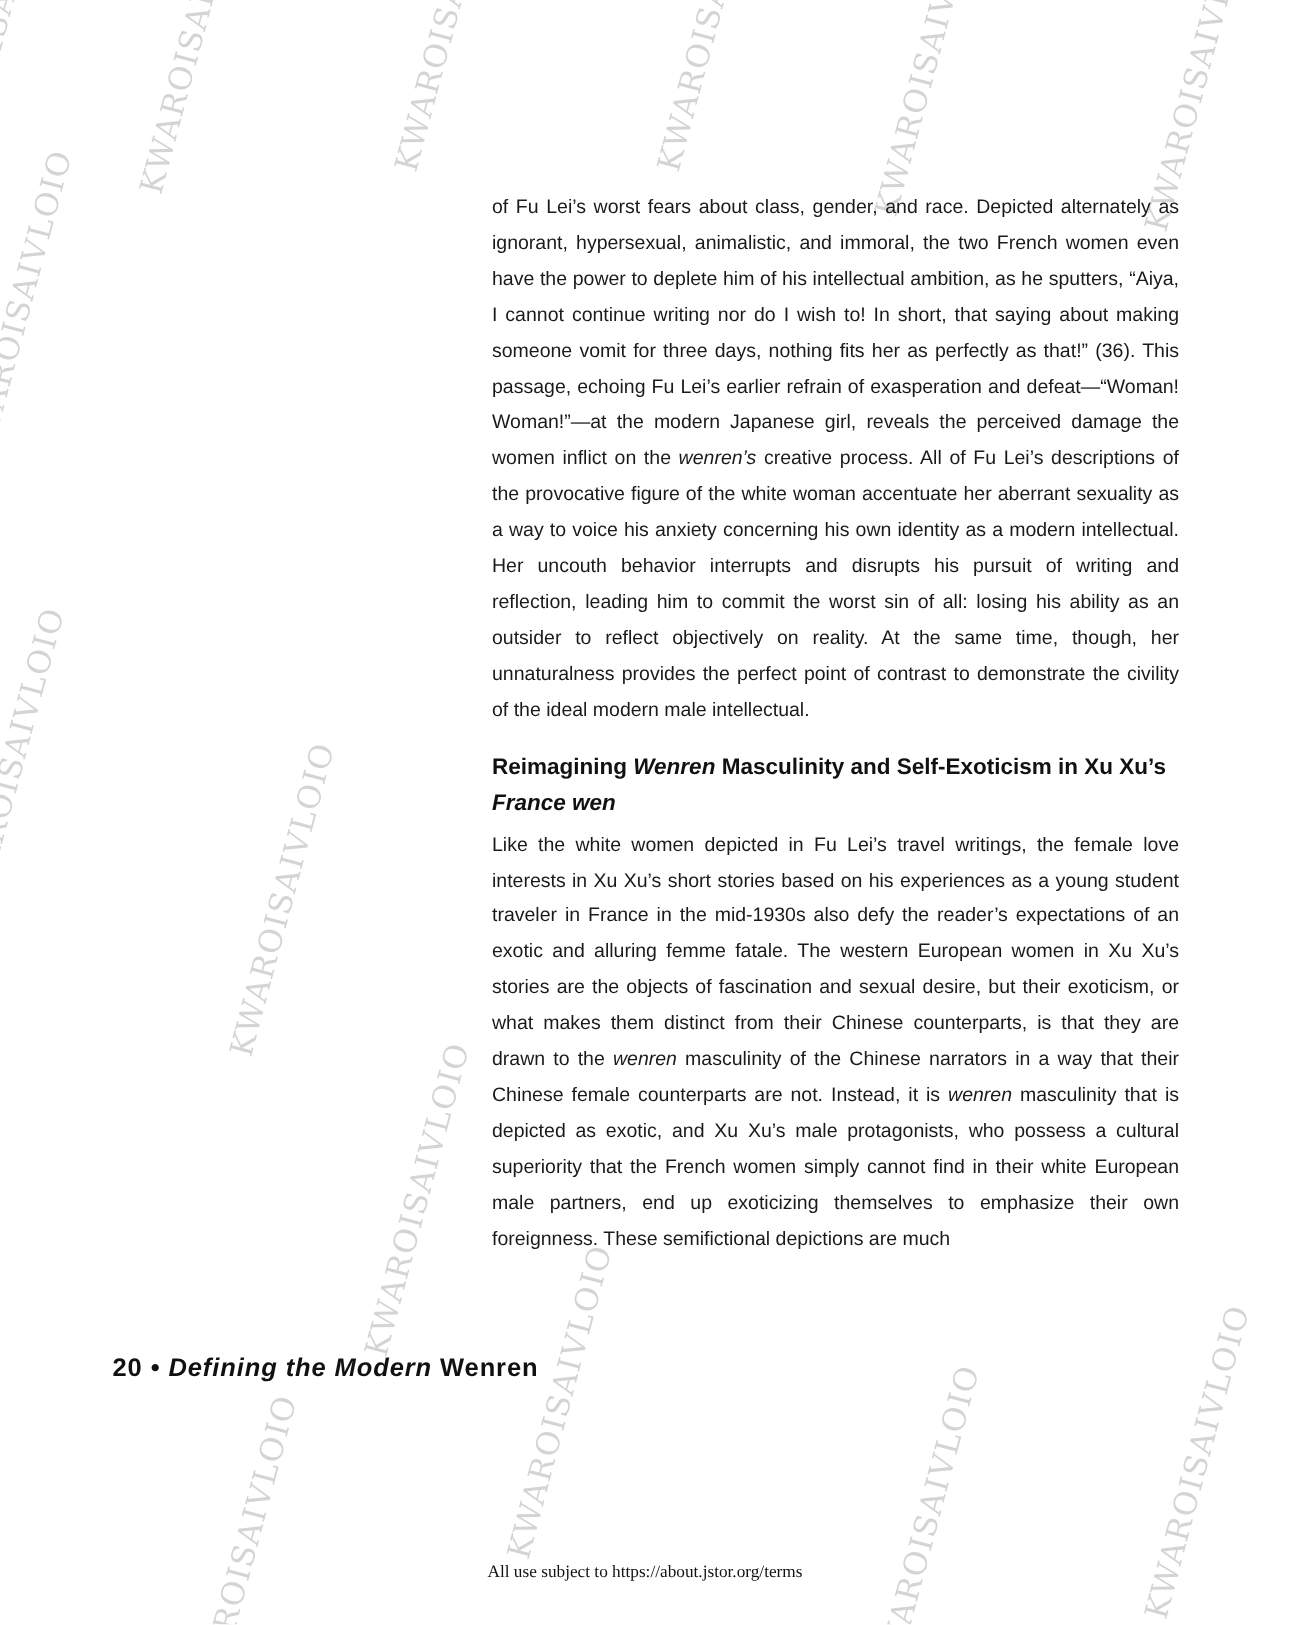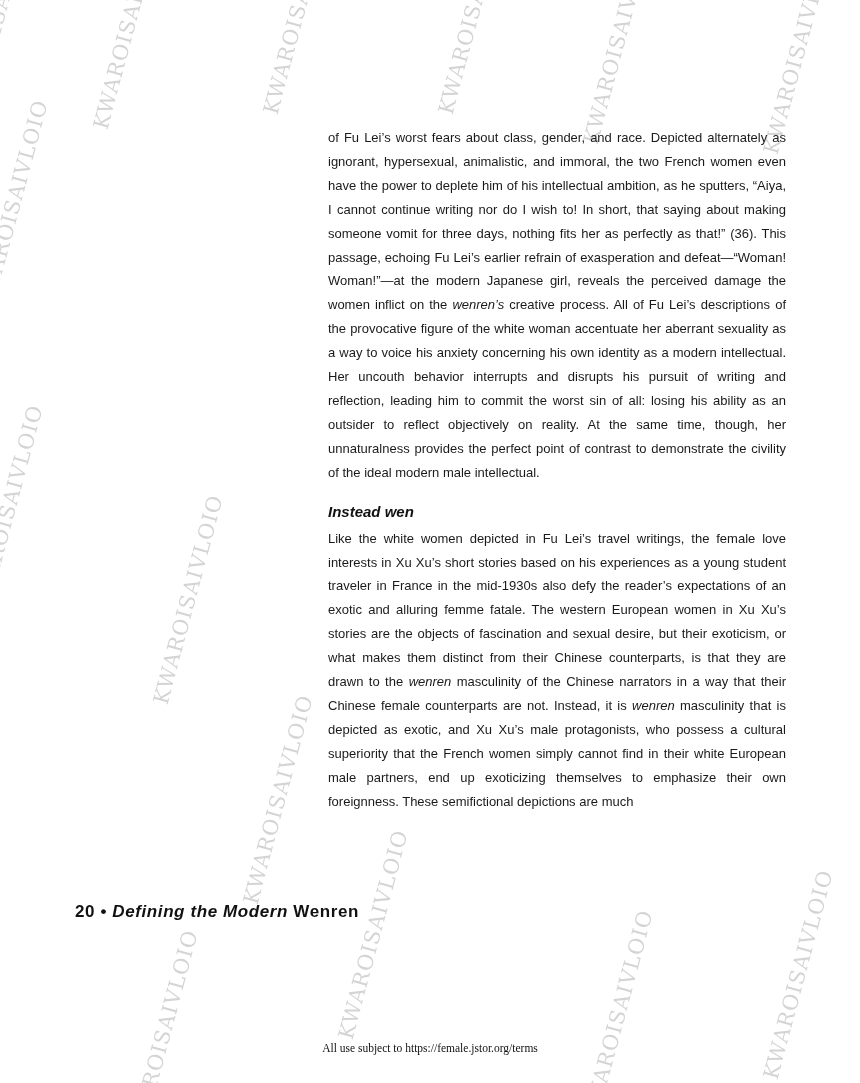--- a/index.html
+++ b/index.html
@@ -106,27 +106,28 @@
   <div class="wm" style="left:180px; top:800px;">KWAROISAIVLOIO</div>
   <div class="wm" style="left:275px; top:935px;">KWAROISAIVLOIO</div>
   <div class="wm" style="left:520px; top:1015px;">KWAROISAIVLOIO</div>
   <div class="wm" style="left:700px; top:975px;">KWAROISAIVLOIO</div>
   <div class="wm" style="left:65px;  top:1035px;">KWAROISAIVLOIO</div>
 
   <main class="text-column">
     <p class="body-par"><span>of Fu Lei’s worst fears about class, gender, and race. Depicted alternately as ignorant, hypersexual, animalistic, and immoral, the two French women even have the power to deplete him of his intellectual ambition, as he sputters, “Aiya, I cannot continue writing nor do I wish to! In short, that saying about making someone vomit for three days, nothing fits her as perfectly as that!” (36). This passage, echoing Fu Lei’s earlier refrain of exasperation and defeat—“Woman! Woman!”—at the modern Japanese girl, reveals the perceived damage the women inflict on the </span><span class="it">wenren’s</span><span> creative process. All of Fu Lei’s descriptions of the provocative figure of the white woman accentuate her aberrant sexuality as a way to voice his anxiety concerning his own identity as a modern intellectual. Her uncouth behavior interrupts and disrupts his pursuit of writing and reflection, leading him to commit the worst sin of all: losing his ability as an outsider to reflect objectively on reality. At the same time, though, her unnaturalness provides the perfect point of contrast to demonstrate the civility of the ideal modern male intellectual.</span></p>
 
     <h2 class="heading">
-      <span class="hline"><span class="it bd">Instead wen</span></span>
+      <span class="hline"><span class="bd">Reimagining </span><span class="it bd">Wenren</span><span class="bd"> Masculinity and Self-Exoticism in Xu Xu’s</span></span>
+      <span class="hline"><span class="it bd">France wen</span></span>
     </h2>
 
     <p class="body-par"><span>Like the white women depicted in Fu Lei’s travel writings, the female love interests in Xu Xu’s short stories based on his experiences as a young student traveler in France in the mid-1930s also defy the reader’s expectations of an exotic and alluring femme fatale. The western European women in Xu Xu’s stories are the objects of fascination and sexual desire, but their exoticism, or what makes them distinct from their Chinese counterparts, is that they are drawn to the </span><span class="it">wenren</span><span> masculinity of the Chinese narrators in a way that their Chinese female counterparts are not. Instead, it is </span><span class="it">wenren</span><span> masculinity that is depicted as exotic, and Xu Xu’s male protagonists, who possess a cultural superiority that the French women simply cannot find in their white European male partners, end up exoticizing themselves to emphasize their own foreignness. These semifictional depictions are much</span></p>
   </main>
 
   <div class="running-footer"><span class="bd">20</span><span class="bd"> • </span><span class="it bd">Defining the Modern </span><span class="bd">Wenren</span></div>
 
   <div class="notice">
     <div class="notice-line">
-      <span>All use subject to https://female.jstor.org/terms</span>
+      <span>All use subject to https://about.jstor.org/terms</span>
     </div>
   </div>
 
 </div>
 
 </body></html>

